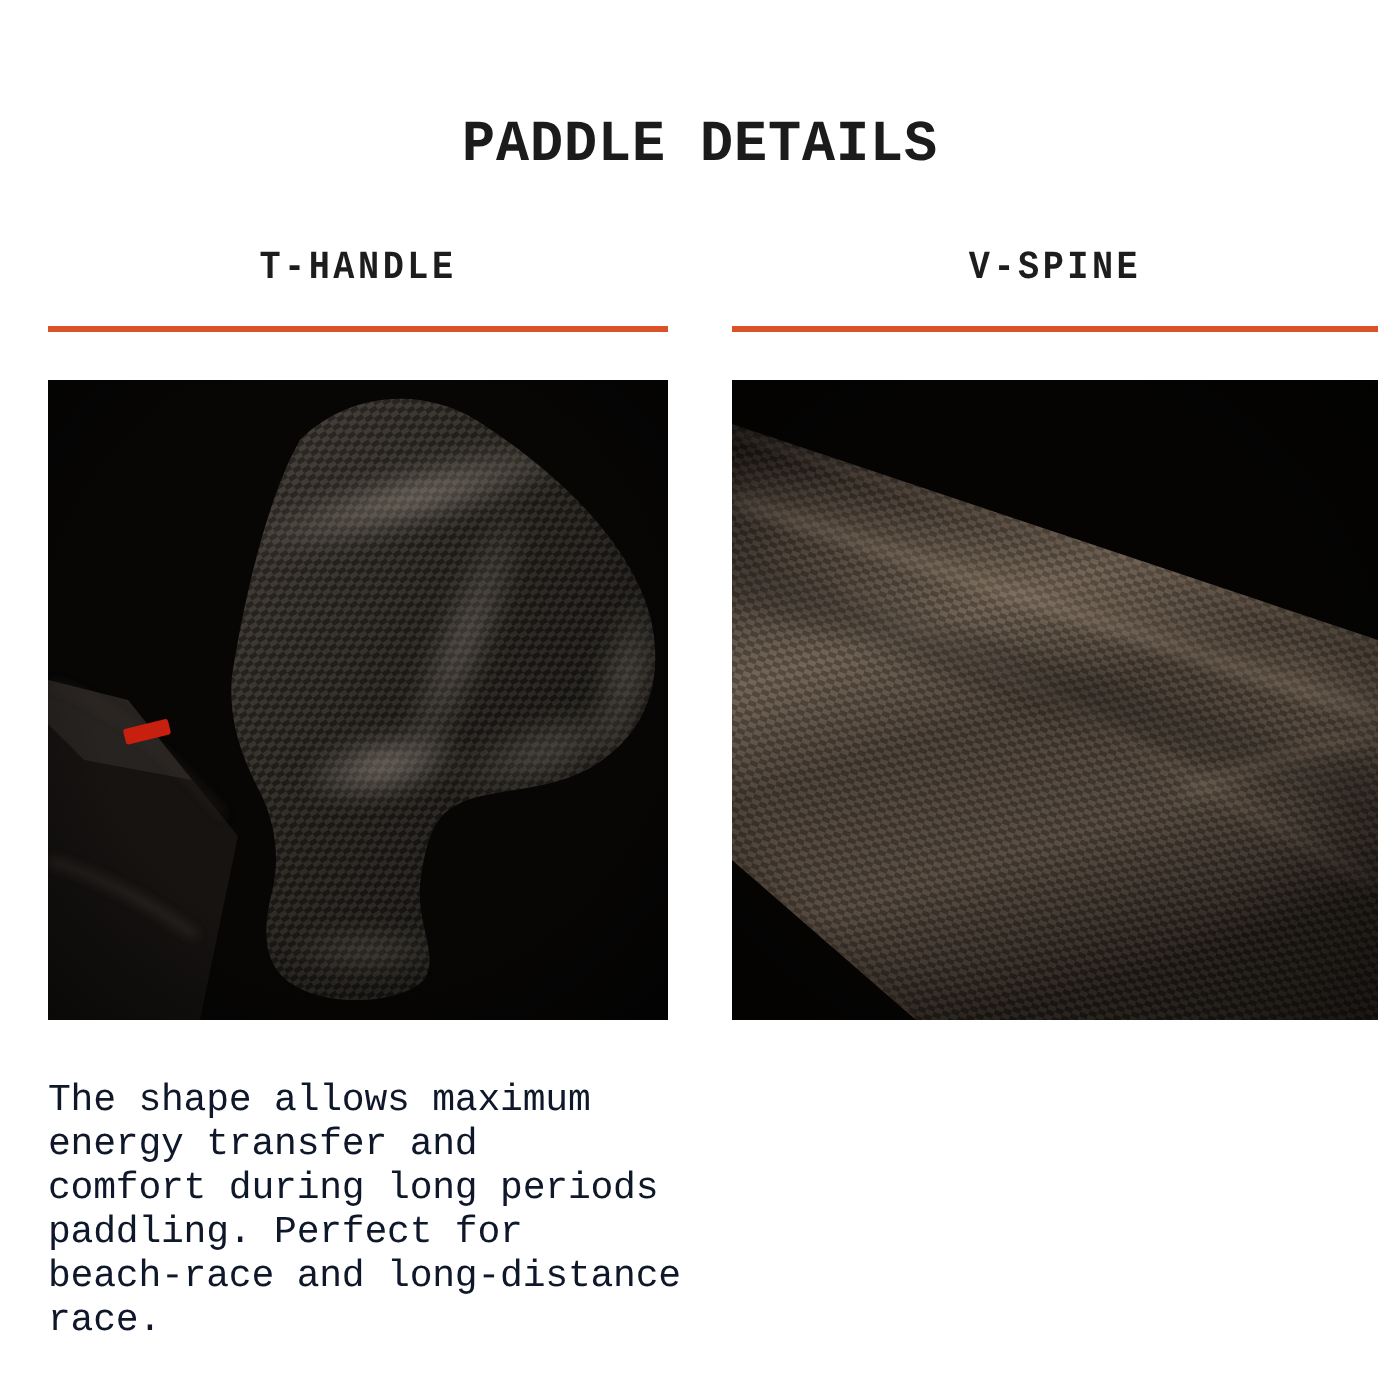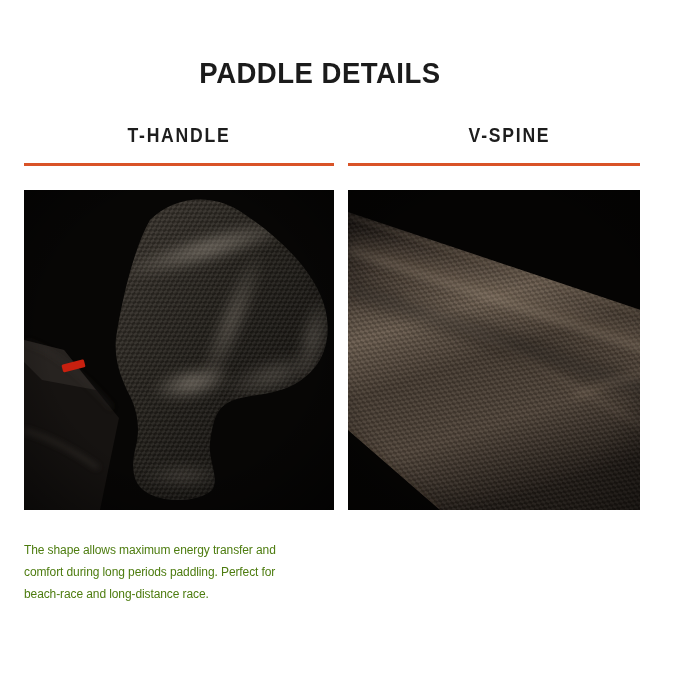--- a/index.html
+++ b/index.html
@@ -1,41 +1,41 @@
 <!DOCTYPE html>
 <html><head>
 <meta charset="utf-8">
 <style>
   * { box-sizing: border-box; }
   html, body { margin: 0; padding: 0; background: #ffffff; }
   .page {
     position: relative;
-    width: 640px;
+    width: 700px;
     height: 700px;
     background: #ffffff;
-    font-family: Liberation Sans, sans-serif;
+    font-family: Liberation Mono, monospace;
     overflow: hidden;
   }
   .page-title {
     position: absolute;
     top: 57px;
     left: 0;
     width: 100%;
     margin: 0;
     text-align: center;
     font-size: 29px;
     line-height: 32px;
     font-weight: 800;
     color: #1b1b1b;
     letter-spacing: 0.5px;
     transform: scaleX(0.95);
   }
   .col { position: absolute; top: 122px; }
   .col-left  { left: 24px;  width: 310px; }
-  .col-right { left: 348px; width: 323px; }
+  .col-right { left: 366px; width: 323px; }
   .col-heading {
     margin: 0;
     text-align: center;
     font-size: 20px;
     line-height: 26px;
     font-weight: 700;
     color: #1d1d1d;
     letter-spacing: 2px;
     transform: scaleX(0.88);
   }
@@ -48,24 +48,24 @@
   }
   .photo {
     margin-top: 24px;
     width: 100%;
     height: 320px;
     background: #070605;
   }
   .photo svg { display: block; width: 100%; height: 100%; }
   .col-desc {
     margin: 29px 0 0 0;
-    font-size: 12px;
+    font-size: 19px;
     line-height: 22px;
     letter-spacing: -0.1px;
-    color: #4d7c0f;
+    color: #0f172a;
     white-space: pre-line;
     width: 345px;
   }
 </style>
 </head>
 <body>
 
 <div class="page">
 
   <h1 class="page-title">PADDLE DETAILS</h1>

